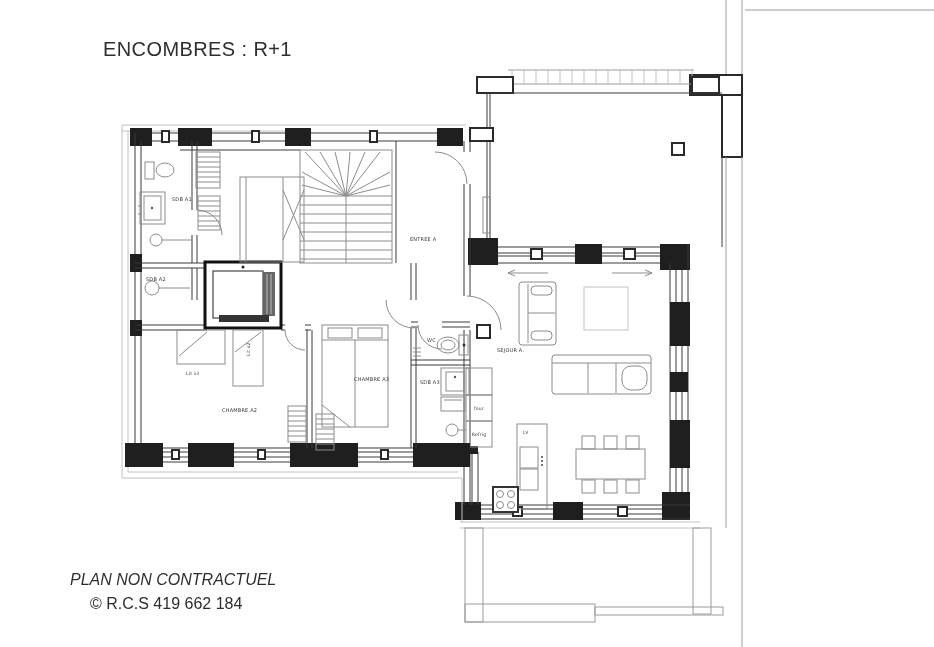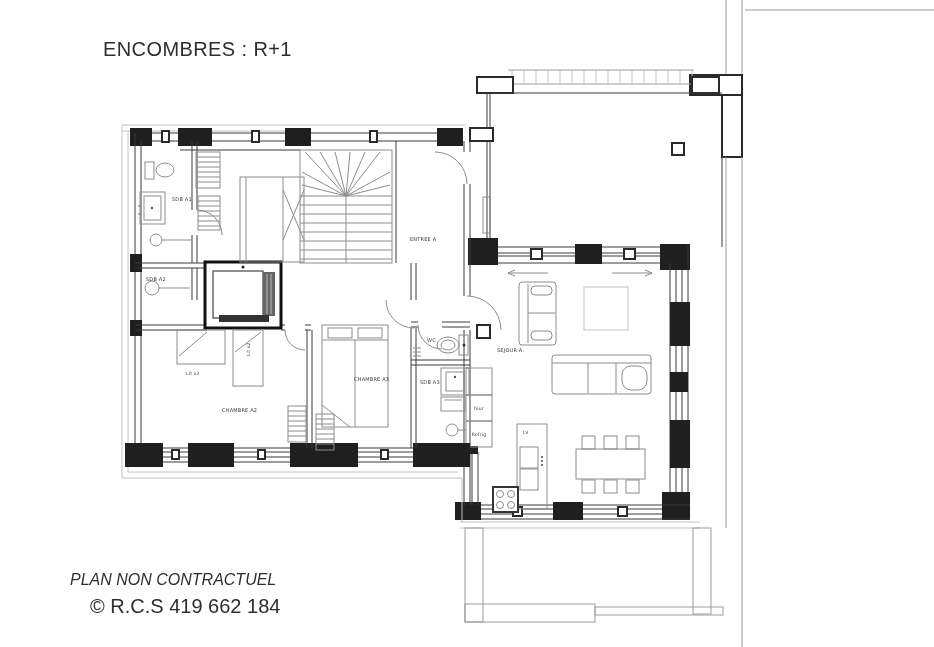--- a/index.html
+++ b/index.html
@@ -1,21 +1,21 @@
 <!DOCTYPE html>
 <html><head>
 <meta charset="utf-8">
 <style>
   html,body{margin:0;padding:0;background:#fff;}
   #stage{position:relative;width:934px;height:647px;background:#fff;overflow:hidden;
          font-family:"Liberation Sans",sans-serif;}
   #plan-svg{position:absolute;left:0;top:0;}
   .title{position:absolute;left:75px;top:38px;font-size:20px;color:#2e2e2e;letter-spacing:.4px;margin-left:28px;}
   .footer1{position:absolute;left:70px;top:571px;font-size:16px;color:#2e2e2e;font-style:italic;}
-  .footer2{position:absolute;left:90px;top:595px;font-size:20px;color:#2e2e2e;}
+  .footer2{position:absolute;left:90px;top:595px;font-size:16px;color:#2e2e2e;}
   
   .w1{stroke:#3a3a3a;stroke-width:1;fill:none}
   .wf{fill:#1f1f1f;stroke:none}
   .wh{fill:#ffffff;stroke:#2a2a2a;stroke-width:2}
   .fn{stroke:#8c8c8c;stroke-width:1;fill:none}
   .t{stroke:#c2c2c2;stroke-width:1;fill:none}
   .c{stroke:#9c9c9c;stroke-width:1;fill:none}
   .lbl{font-family:"DejaVu Sans",sans-serif;font-size:5px;fill:#3a3a3a;letter-spacing:.2px}
   .lbl2{font-size:4.5px}
 </style>

